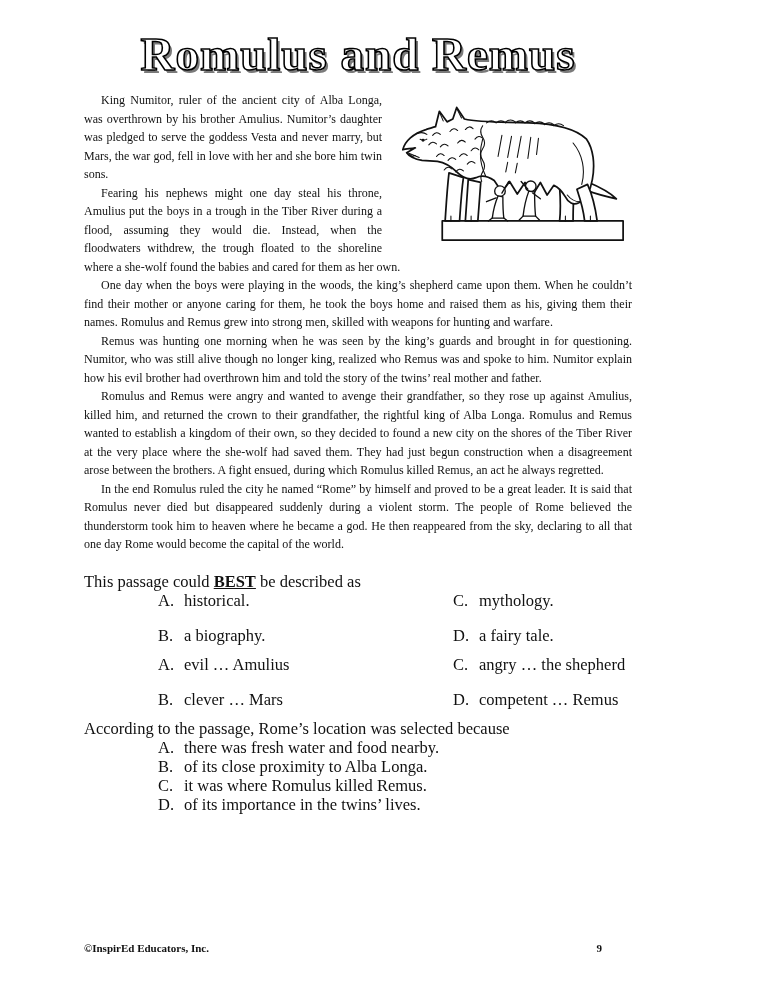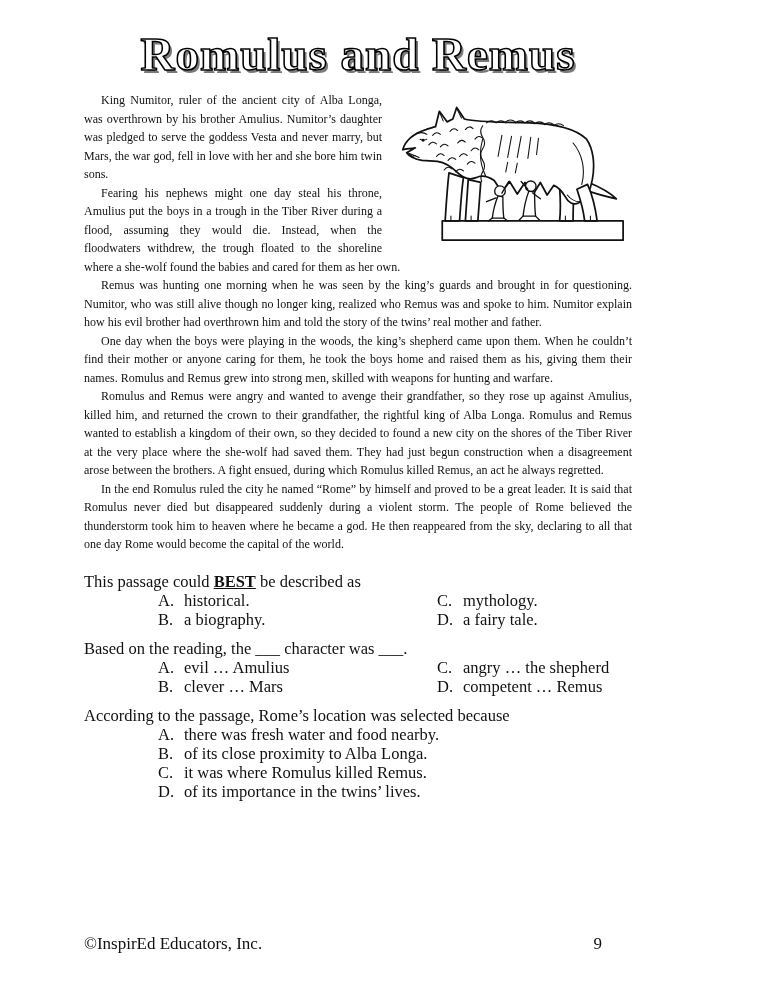--- a/index.html
+++ b/index.html
@@ -32,34 +32,35 @@
   .wolf-figure {
     float:right;
     width:240px; height:152px;
     margin:2px 0 6px 10px;
   }
 
   .questions { margin-top:18px; font-size:16.5px; line-height:19px; }
   .question { margin:0 0 10px 0; }
   .stem { margin:0; }
   .emph { font-weight:bold; text-decoration:underline; }
-  .options { padding-left:74px; }
+  .options { padding-left:74px;gap:16px; }
   .options.two-col {
     display:grid;
     grid-template-columns:279px 1fr;
     grid-auto-flow:column;
     grid-template-rows:repeat(2, 19px);
   }
   .opt-label { display:inline-block; min-width:26px; }
 
   .footer {
     position:absolute;
     left:84px; right:80px; bottom:46px;
     display:flex; justify-content:space-between; align-items:baseline;
-    font-size:17px;
+    font-size:11px;
+    font-weight:bold;
   }
   .page-num { margin-right:30px; }
 </style>
 </head>
 <body>
 
 <div class="page">
   <div class="content">
 
     <h1 class="doc-title">Romulus and Remus</h1>
@@ -137,40 +138,39 @@
           <g>
             <circle cx="142" cy="97" r="5.5"></circle>
             <path d="M140,102 C137,110 135,119 134,128 L147,128 C146,119 146,110 146,103 Z"></path>
             <path d="M139,100 L132,92 M144,104 L152,110 M134,128 L130,132 M147,128 L151,132" fill="none"></path>
           </g>
         </g>
       </svg>
 
       <p>King Numitor, ruler of the ancient city of Alba Longa, was overthrown by his brother Amulius. Numitor’s daughter was pledged to serve the goddess Vesta and never marry, but Mars, the war god, fell in love with her and she bore him twin sons.</p>
       <p>Fearing his nephews might one day steal his throne, Amulius put the boys in a trough in the Tiber River during a flood, assuming they would die. Instead, when the floodwaters withdrew, the trough floated to the shoreline where a she-wolf found the babies and cared for them as her own.</p>
+      <p>One day when the boys were playing in the woods, the king’s shepherd came upon them. When he couldn’t find their mother or anyone caring for them, he took the boys home and raised them as his, giving them their names. Romulus and Remus grew into strong men, skilled with weapons for hunting and warfare.</p>
       <p>Remus was hunting one morning when he was seen by the king’s guards and brought in for questioning. Numitor, who was still alive though no longer king, realized who Remus was and spoke to him. Numitor explain how his evil brother had overthrown him and told the story of the twins’ real mother and father.</p>
-      <p>One day when the boys were playing in the woods, the king’s shepherd came upon them. When he couldn’t find their mother or anyone caring for them, he took the boys home and raised them as his, giving them their names. Romulus and Remus grew into strong men, skilled with weapons for hunting and warfare.</p>
       <p>Romulus and Remus were angry and wanted to avenge their grandfather, so they rose up against Amulius, killed him, and returned the crown to their grandfather, the rightful king of Alba Longa. Romulus and Remus wanted to establish a kingdom of their own, so they decided to found a new city on the shores of the Tiber River at the very place where the she-wolf had saved them. They had just begun construction when a disagreement arose between the brothers. A fight ensued, during which Romulus killed Remus, an act he always regretted.</p>
       <p>In the end Romulus ruled the city he named “Rome” by himself and proved to be a great leader. It is said that Romulus never died but disappeared suddenly during a violent storm. The people of Rome believed the thunderstorm took him to heaven where he became a god. He then reappeared from the sky, declaring to all that one day Rome would become the capital of the world.</p>
     </div>
 
     <div class="questions">
 
       <div class="question">
         <p class="stem"><span>This passage could </span><span class="emph">BEST</span><span> be described as</span></p>
         <div class="options two-col">
           <div class="option"><span class="opt-label">A.</span><span>historical.</span></div>
           <div class="option"><span class="opt-label">B.</span><span>a biography.</span></div>
           <div class="option"><span class="opt-label">C.</span><span>mythology.</span></div>
           <div class="option"><span class="opt-label">D.</span><span>a fairy tale.</span></div>
         </div>
       </div>
 
       <div class="question">
-        <p class="stem">Based on the reading, the ___ character was ___.</p>
         <div class="options two-col">
           <div class="option"><span class="opt-label">A.</span><span>evil … Amulius</span></div>
           <div class="option"><span class="opt-label">B.</span><span>clever … Mars</span></div>
           <div class="option"><span class="opt-label">C.</span><span>angry … the shepherd</span></div>
           <div class="option"><span class="opt-label">D.</span><span>competent … Remus</span></div>
         </div>
       </div>
 
       <div class="question">
         <p class="stem">According to the passage, Rome’s location was selected because</p>

